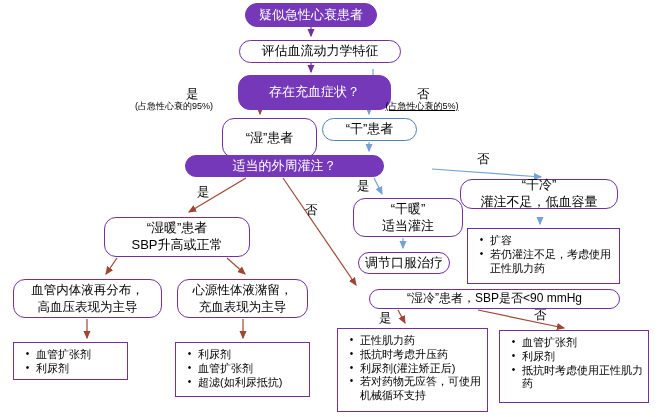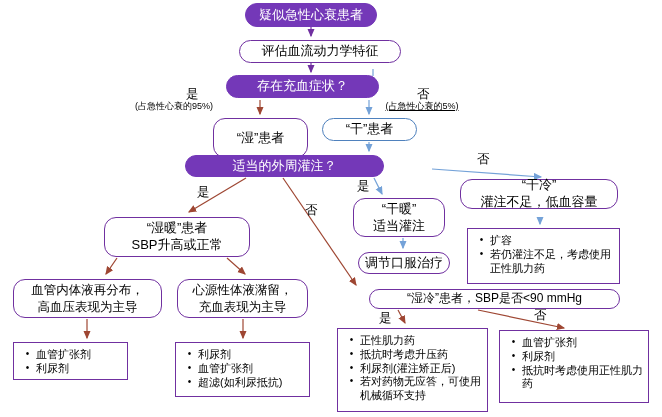--- a/index.html
+++ b/index.html
@@ -70,30 +70,30 @@
     <line class="w-red" x1="398" y1="310" x2="405" y2="323" marker-end="url(#ah-red)"></line>
     <line class="w-red" x1="478" y1="310" x2="564" y2="328" marker-end="url(#ah-red)"></line>
   </svg>
 
   <div class="node fill" style="left:245px;top:3px;width:132px;height:24px;">
     <span>疑似急性心衰患者</span>
   </div>
   <div class="node pborder" style="left:239px;top:40px;width:162px;height:23px;">
     <span>评估血流动力学特征</span>
   </div>
-  <div class="node fill" style="left:226px;top:75px;width:153px;height:23px;">
+  <div class="node fill" style="left:238px;top:75px;width:153px;height:35px;">
     <span>存在充血症状？</span>
   </div>
 
   <span class="lbl" style="left:186px;top:86px;">是</span>
   <span class="note" style="left:115px;top:100px;width:118px;">(占急性心衰的95%)</span>
   <span class="lbl" style="left:417px;top:86px;">否</span>
   <span class="note" style="left:372px;top:100px;width:100px;text-decoration:underline;">(占急性心衰的5%)</span>
 
-  <div class="node pborder" style="left:213px;top:118px;width:95px;height:40px;">
+  <div class="node pborder" style="left:222px;top:118px;width:95px;height:40px;">
     <span>“湿”患者</span>
   </div>
   <div class="node bborder" style="left:322px;top:118px;width:95px;height:23px;">
     <span>“干”患者</span>
   </div>
 
   <div class="node fill" style="left:185px;top:155px;width:199px;height:22px;">
     <span>适当的外周灌注？</span>
   </div>
 
@@ -132,21 +132,21 @@
       <div class="bullet-row">
         <span class="bullet-dot">•</span>
         <span class="bullet-text">血管扩张剂</span>
       </div>
       <div class="bullet-row">
         <span class="bullet-dot">•</span>
         <span class="bullet-text">超滤(如利尿抵抗)</span>
       </div>
     </div>
 
-  <div class="node pborder" style="left:353px;top:198px;width:92px;height:39px;">
+  <div class="node pborder" style="left:353px;top:198px;width:110px;height:39px;">
     <span>“干暖”</span>
     <span>适当灌注</span>
   </div>
   <div class="node pborder" style="left:358px;top:252px;width:92px;height:22px;">
     <span>调节口服治疗</span>
   </div>
 
   <div class="node pborder" style="left:460px;top:179px;width:158px;height:30px;">
     <span>“干冷”</span>
     <span>灌注不足，低血容量</span>

